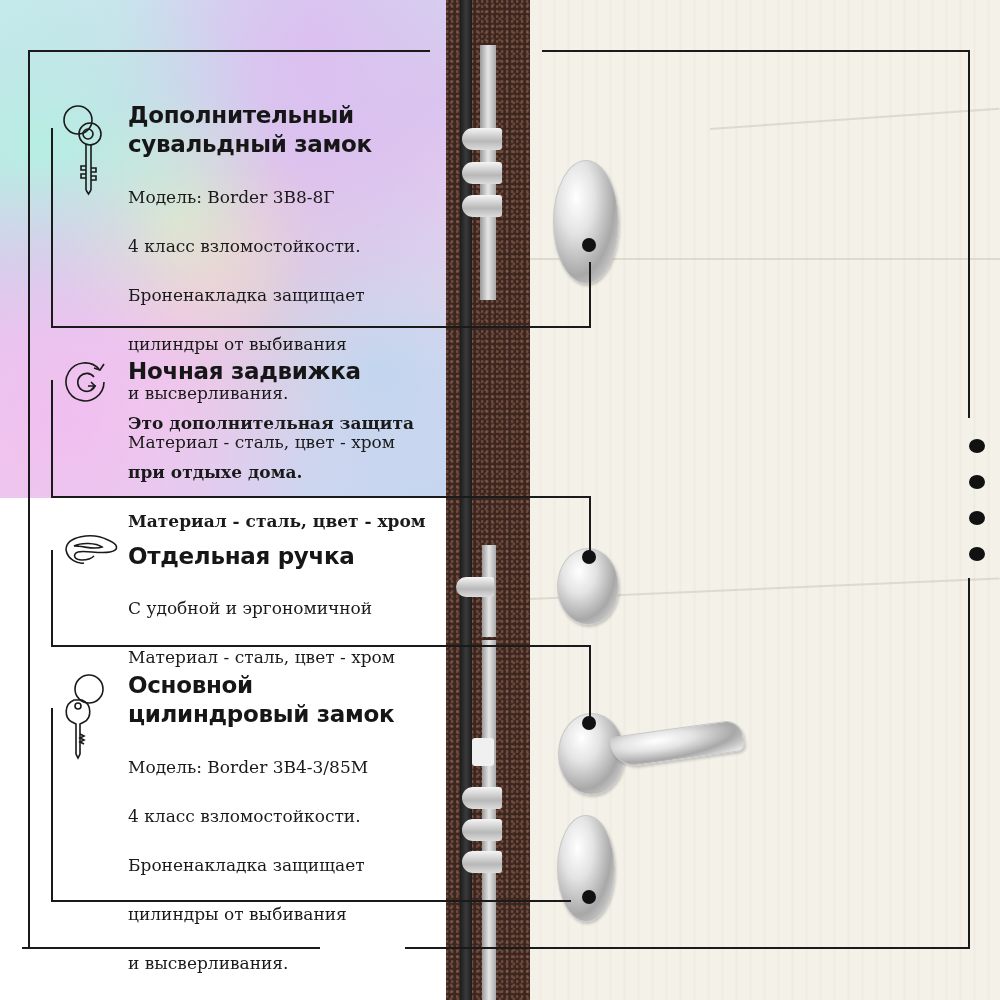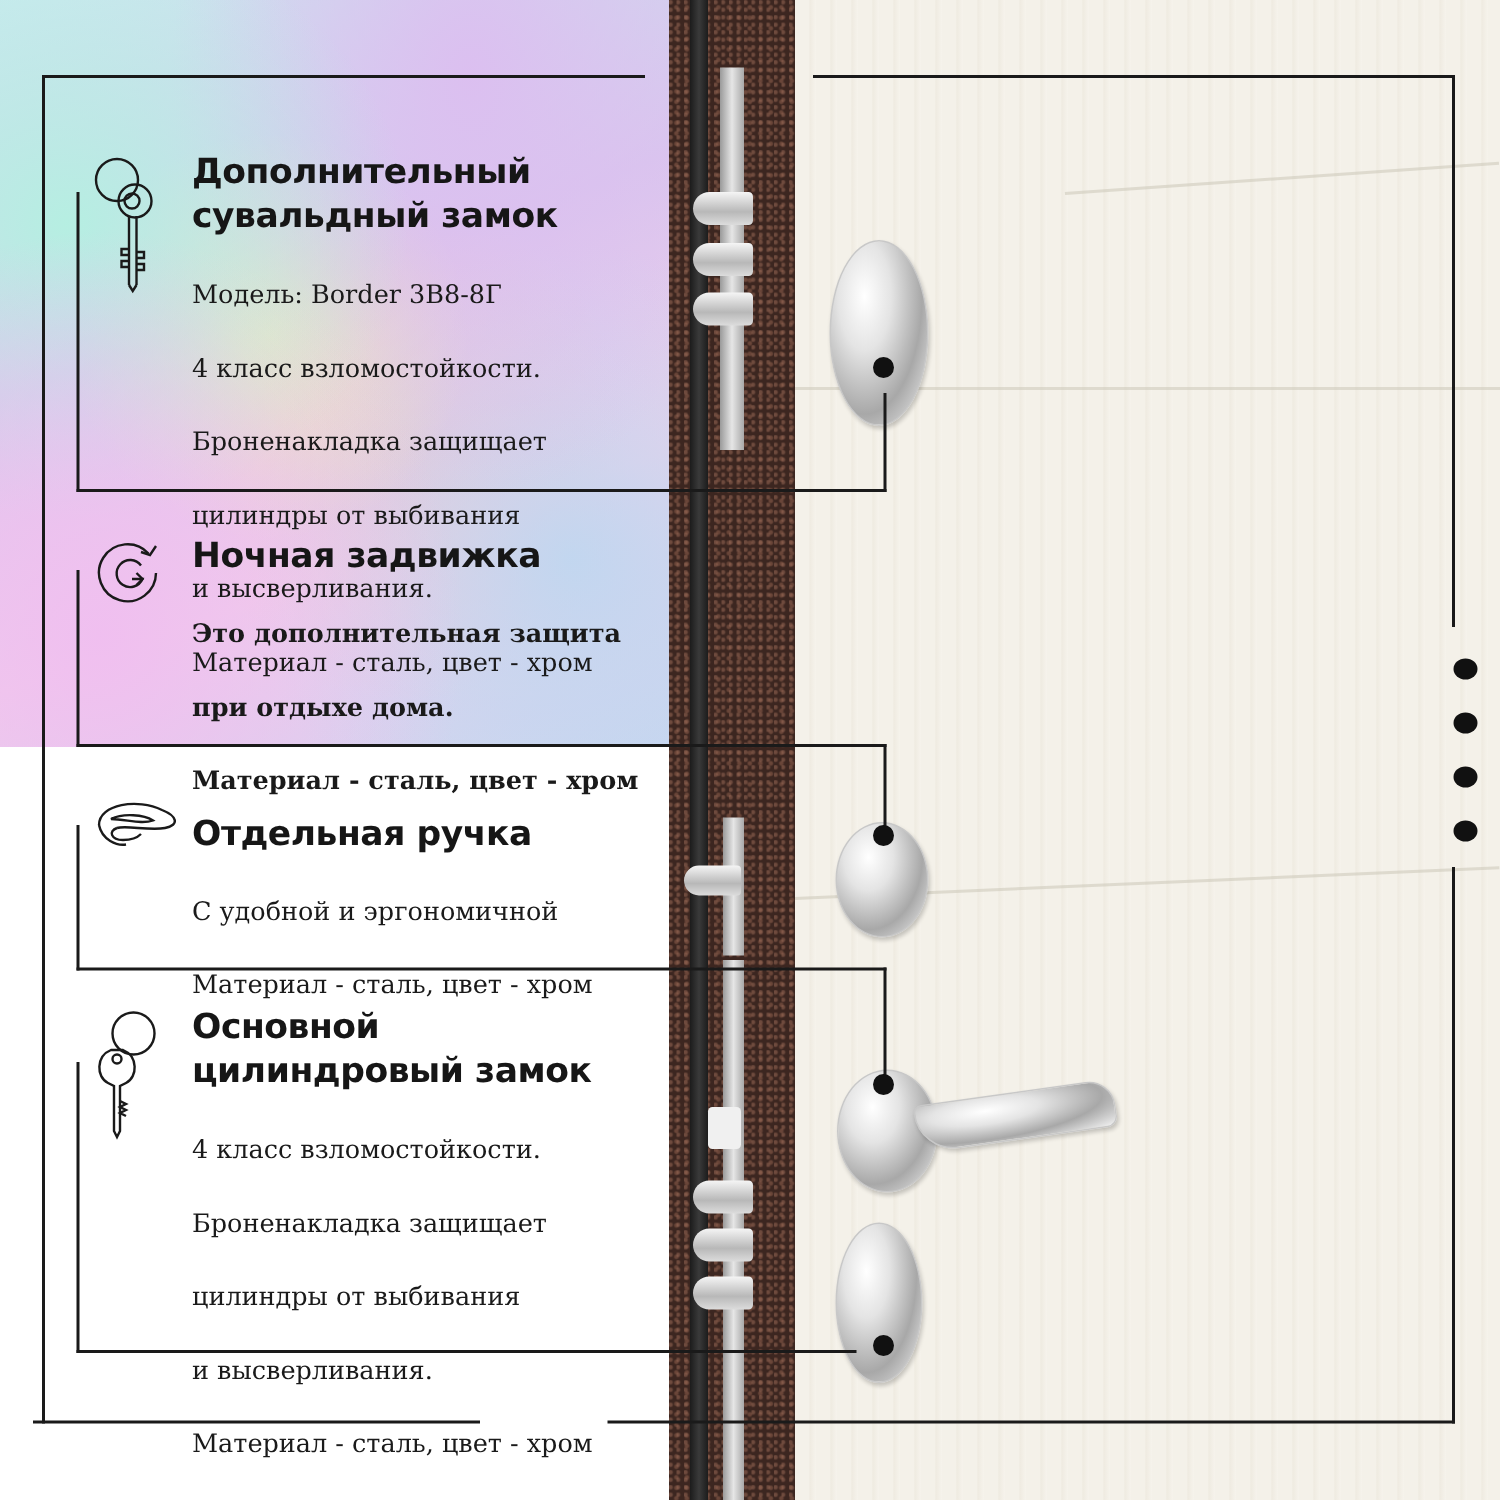--- a/index.html
+++ b/index.html
@@ -162,19 +162,20 @@
   <div class="body-text" style="margin-top:0px;">
     <div>С удобной и эргономичной</div>
     <div>Материал - сталь, цвет - хром</div>
   </div>
 </div>
 
 <div class="section" style="top:671px;">
   <div class="title">Основной
 цилиндровый замок</div>
   <div class="body-text" style="margin-top:1px;">
+    <div>Модель: Border 3В4-3/85М</div>
     <div>4 класс взломостойкости.</div>
     <div>Броненакладка защищает</div>
     <div>цилиндры от выбивания</div>
     <div>и высверливания.</div>
     <div>Материал - сталь, цвет - хром</div>
   </div>
 </div>
 
 </body></html>

